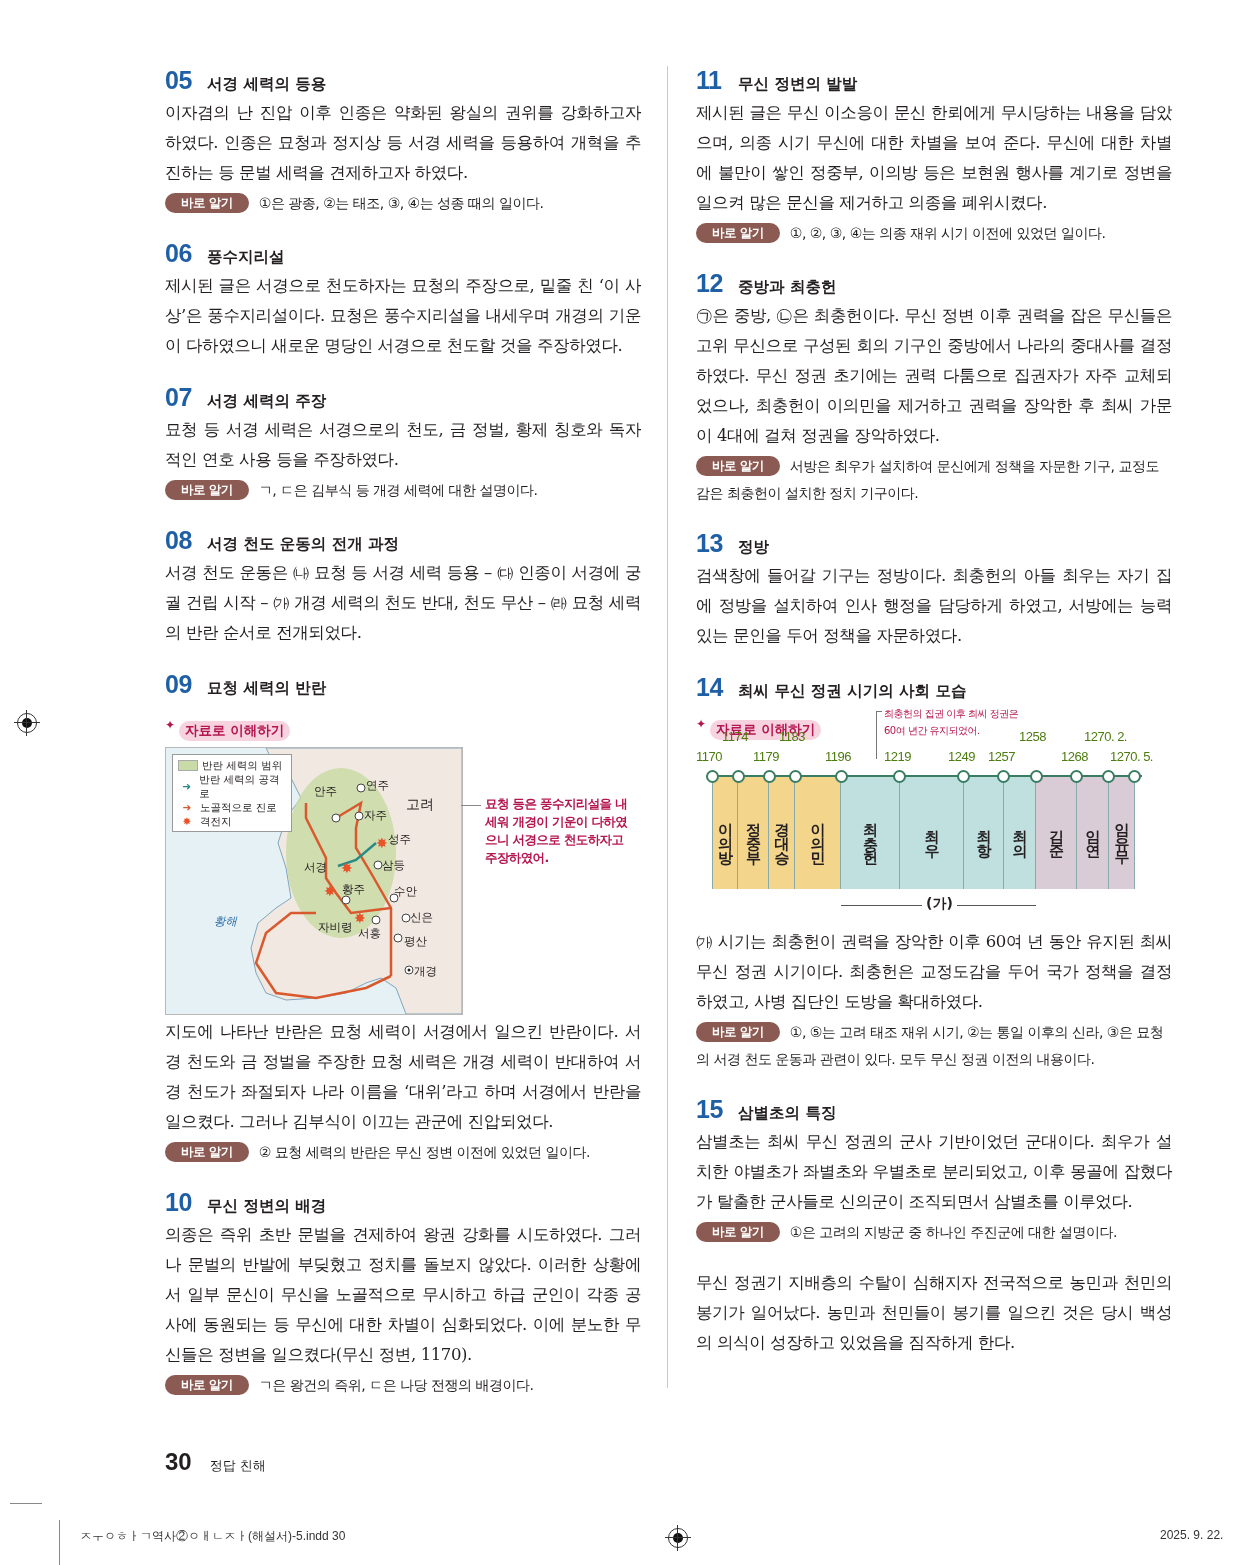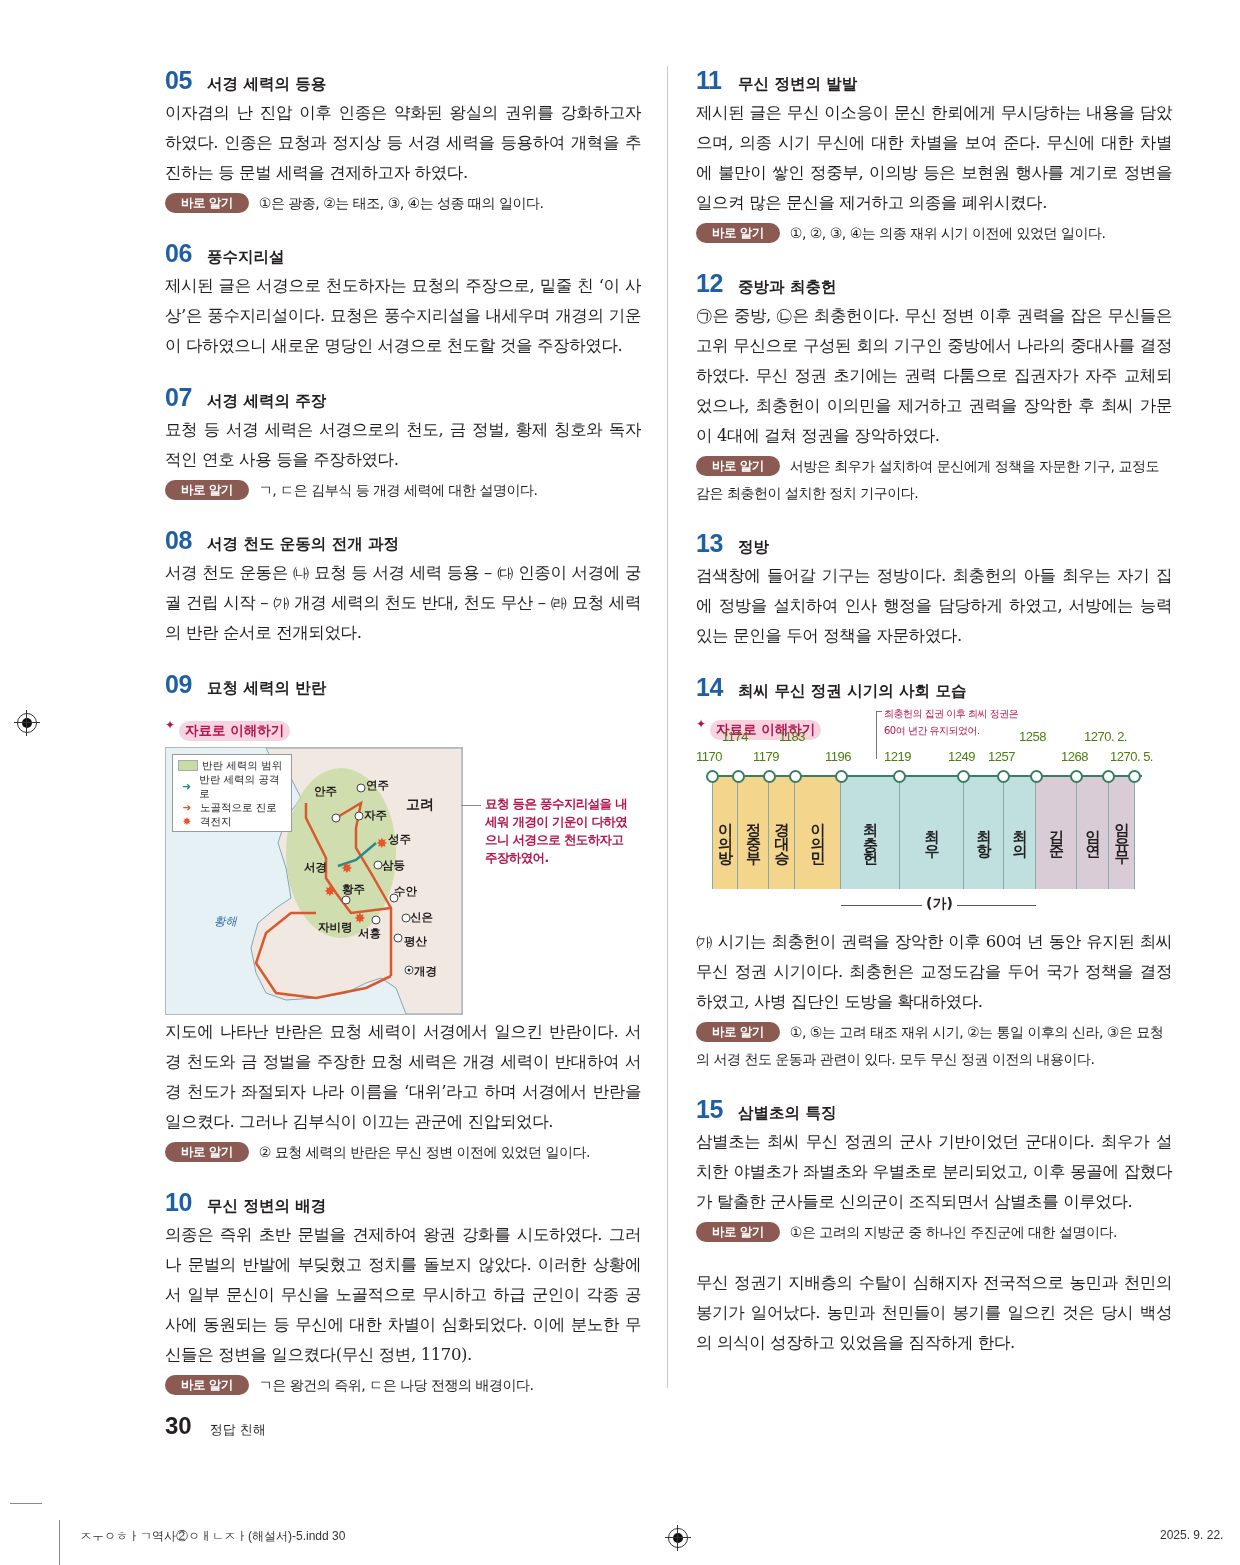--- a/index.html
+++ b/index.html
@@ -22,38 +22,38 @@
   .data-label .txt { background: #f6d3df; padding: 1px 6px; border-radius: 10px; margin-top: 13px; }
 
   
   .map-wrap { position: relative; width: 476px; height: 270px; }
   .map { position: absolute; left: 0; top: 0; width: 296px; height: 266px; border: 1px solid #b8b8b8; background: #e6f1f5; overflow: hidden; }
   .map-callout { position: absolute; left: 320px; top: 48px; width: 150px; font-size: 12.5px; line-height: 18px; color: #b5164f; font-weight: bold; letter-spacing: -0.6px; }
   .map-callout-line { position: absolute; left: 296px; top: 58px; width: 20px; height: 1px; background: #888; }
   .legend { position: absolute; left: 6px; top: 6px; background: #fff; border: 1px solid #999; padding: 3px 5px; font-size: 10.5px; line-height: 14px; width: 108px; }
   .legend-row { display: flex; align-items: center; }
   .legend-sw { display: inline-block; width: 18px; margin-right: 4px; text-align: center; }
-  .place { position: absolute; font-size: 11.5px; font-weight: bold; color: #231f20; white-space: nowrap; }
+  .place { position: absolute; font-size: 11.5px; font-weight: normal; color: #231f20; white-space: nowrap; }
   .place.sea { color: #2f6fa8; font-style: italic; font-weight: normal; }
   .place.country { font-size: 14px; }
 
   
   .tl-wrap { position: relative; width: 476px; height: 222px; }
   .tl-callout { position: absolute; left: 188px; top: 0; font-size: 10px; line-height: 17px; color: #b5164f; font-weight: normal; letter-spacing: -0.5px; }
   .tl-callout-line { position: absolute; left: 180px; top: 6px; width: 1px; height: 48px; background: #777; }
   .tl-callout-tick { position: absolute; left: 180px; top: 6px; width: 6px; height: 1px; background: #777; }
   .year { position: absolute; font-size: 13px; font-family: "Liberation Sans", sans-serif; letter-spacing: -0.5px; color: #4d7c0f; }
   .tl-axis { position: absolute; left: 16px; top: 70px; width: 430px; height: 2px; background: #3b7d63; }
   .node { position: absolute; top: 65px; width: 9px; height: 9px; border: 2px solid #3b7d63; border-radius: 50%; background: #fff; }
   .bar { position: absolute; top: 72px; height: 112px; border-right: 1px solid #8aa; box-sizing: border-box; display: flex; align-items: center; justify-content: center; }
   .bar-name { writing-mode: vertical-rl; text-orientation: upright; font-weight: bold; font-size: 15px; letter-spacing: -1px; color: #231f20; }
   .span-arrow { position: absolute; top: 200px; height: 1px; background: #555; }
   .span-label { position: absolute; top: 190px; font-size: 14px; background: #fff; padding: 0 4px; font-weight: bold; }
 
-  .page-footer { position: absolute; left: 165px; top: 1412px; display: flex; align-items: baseline; }
+  .page-footer { position: absolute; left: 165px; top: 1448px; display: flex; align-items: baseline; }
   .page-num { font-family: "Liberation Sans", sans-serif; font-weight: bold; font-size: 24px; color: #231f20; margin-right: 18px; }
   .page-label { font-size: 13px; color: #231f20; }
 
   .reg-mark { position: absolute; width: 18px; height: 18px; border: 1px solid #333; border-radius: 50%; }
   .reg-mark::before { content: ""; position: absolute; left: 4px; top: 4px; width: 10px; height: 10px; border-radius: 50%; background: #111; }
   .reg-mark::after { content: ""; position: absolute; left: -4px; top: 8px; width: 26px; height: 1px; background: #333; }
   .reg-v { position: absolute; left: 8px; top: -4px; width: 1px; height: 26px; background: #333; }
 
   .slug { position: absolute; top: 1528px; font-size: 12px; color: #333; font-family: "Liberation Sans", sans-serif; }
   .crop-h { position: absolute; left: 10px; top: 1503px; width: 32px; height: 1px; background: #888; }

